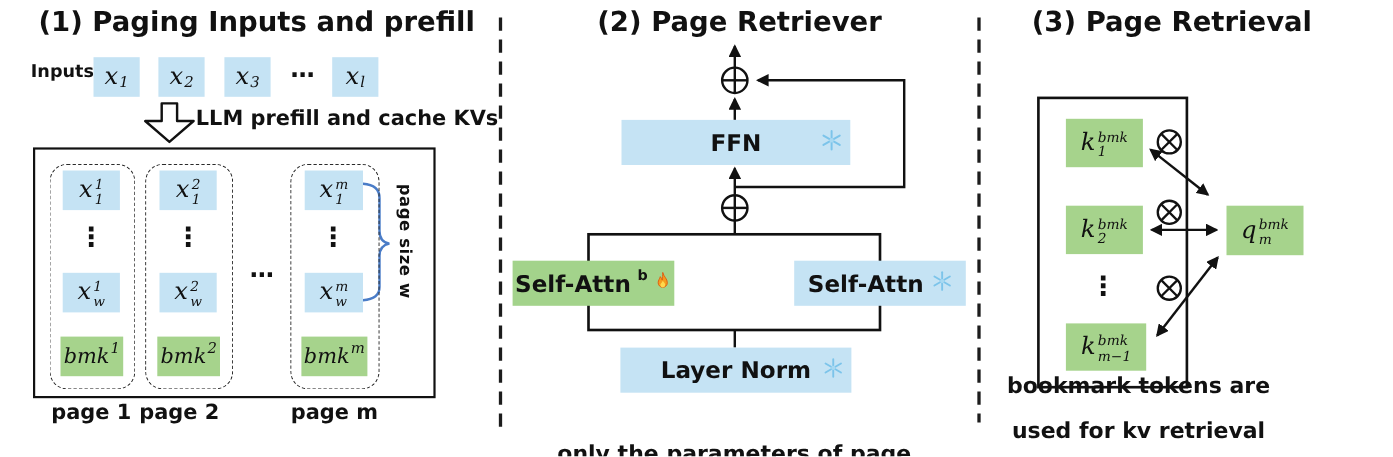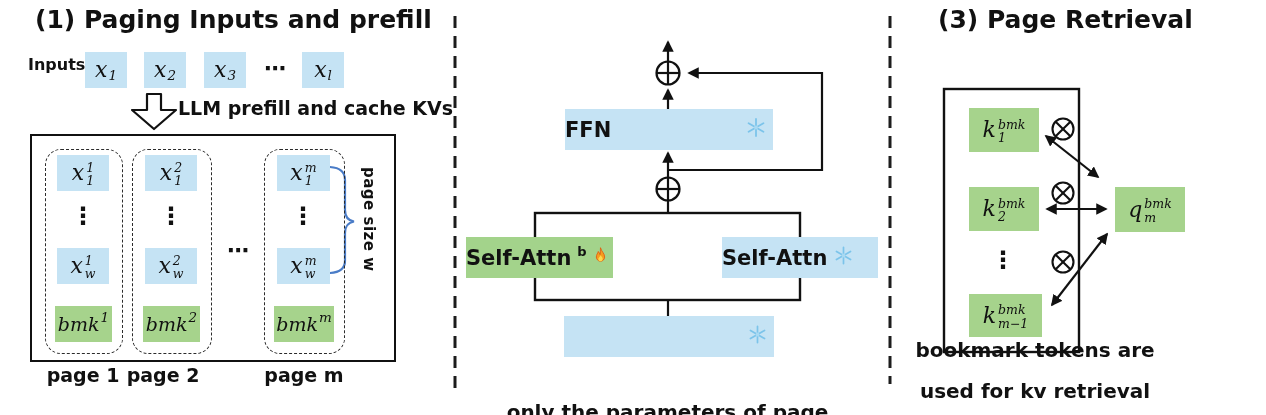--- a/index.html
+++ b/index.html
@@ -21,21 +21,21 @@
   .mathtok{display:inline-flex;align-items:center;font-family:"DejaVu Serif",serif;
            font-style:italic;color:#111;line-height:1;}
   .mb{font-size:22px;}
   .supsub{display:inline-flex;flex-direction:column;align-items:flex-start;
           font-size:12.5px;line-height:1.05;margin-left:2px;transform:translateY(1px);}
   .simple-sub{font-size:13.5px;margin-top:11px;margin-left:1px;}
   .simple-sup{font-size:13.5px;margin-bottom:13px;margin-left:1px;}
   .vdots{font-size:24px;font-weight:700;text-align:center;font-family:"DejaVu Sans",sans-serif;}
   .hdots{font-size:22px;font-weight:700;text-align:center;font-family:"DejaVu Sans",sans-serif;}
 
-  .blockbox{display:flex;align-items:center;justify-content:flex-start;font-weight:700;
+  .blockbox{display:flex;align-items:center;justify-content:center;font-weight:700;
             font-size:21px;white-space:nowrap;}
   .ffn{background:#c5e3f4;}
   .green{background:#a3d38b;}
   .blue{background:#c5e3f4;}
   .sa-sup{font-size:13px;transform:translateY(-6px);margin-left:1px;font-weight:700;}
   .icon-right{position:absolute;right:7px;top:50%;transform:translateY(-50%);}
   .vert-label{writing-mode:vertical-rl;font-weight:700;font-size:15px;white-space:nowrap;
               letter-spacing:0.5px;}
 </style>
 </head>
@@ -226,20 +226,21 @@
         <span class="simple-sup">m</span>
       </span>
   </div>
 
   <div class="abs vert-label" style="left:360px;top:167px;height:112px;">page size w</div>
 
   <div class="abs plabel" style="left:43px;top:364px;width:80px;">page 1</div>
   <div class="abs plabel" style="left:123px;top:364px;width:80px;">page 2</div>
   <div class="abs plabel" style="left:263px;top:364px;width:82px;">page m</div>
 
+  <div class="abs title" style="left:543px;top:5px;width:250px;">(2) Page Retriever</div>
 
   <div class="abs blockbox ffn" style="left:565px;top:109px;width:208px;height:41px;">
     <span>FFN</span>
     <span class="icon-right">
       <svg width="20" height="20" viewBox="0 0 20 20">
         <g stroke="#7cc4ea" stroke-width="1.8" stroke-linecap="round" fill="none">
           <line x1="10" y1="1.5" x2="10" y2="18.5"></line>
           <line x1="2.6" y1="5.7" x2="17.4" y2="14.3"></line>
           <line x1="2.6" y1="14.3" x2="17.4" y2="5.7"></line>
         </g>
@@ -267,20 +268,21 @@
           <line x1="10" y1="1.5" x2="10" y2="18.5"></line>
           <line x1="2.6" y1="5.7" x2="17.4" y2="14.3"></line>
           <line x1="2.6" y1="14.3" x2="17.4" y2="5.7"></line>
         </g>
         <circle cx="10" cy="10" r="2" fill="#a8d9f2"></circle>
       </svg>
     </span>
   </div>
 
   <div class="abs blockbox blue" style="left:564px;top:316px;width:210px;height:41px;">
+    <span>Layer Norm</span>
     <span class="icon-right">
       <svg width="19" height="19" viewBox="0 0 20 20">
         <g stroke="#7cc4ea" stroke-width="1.8" stroke-linecap="round" fill="none">
           <line x1="10" y1="1.5" x2="10" y2="18.5"></line>
           <line x1="2.6" y1="5.7" x2="17.4" y2="14.3"></line>
           <line x1="2.6" y1="14.3" x2="17.4" y2="5.7"></line>
         </g>
         <circle cx="10" cy="10" r="2" fill="#a8d9f2"></circle>
       </svg>
     </span>

